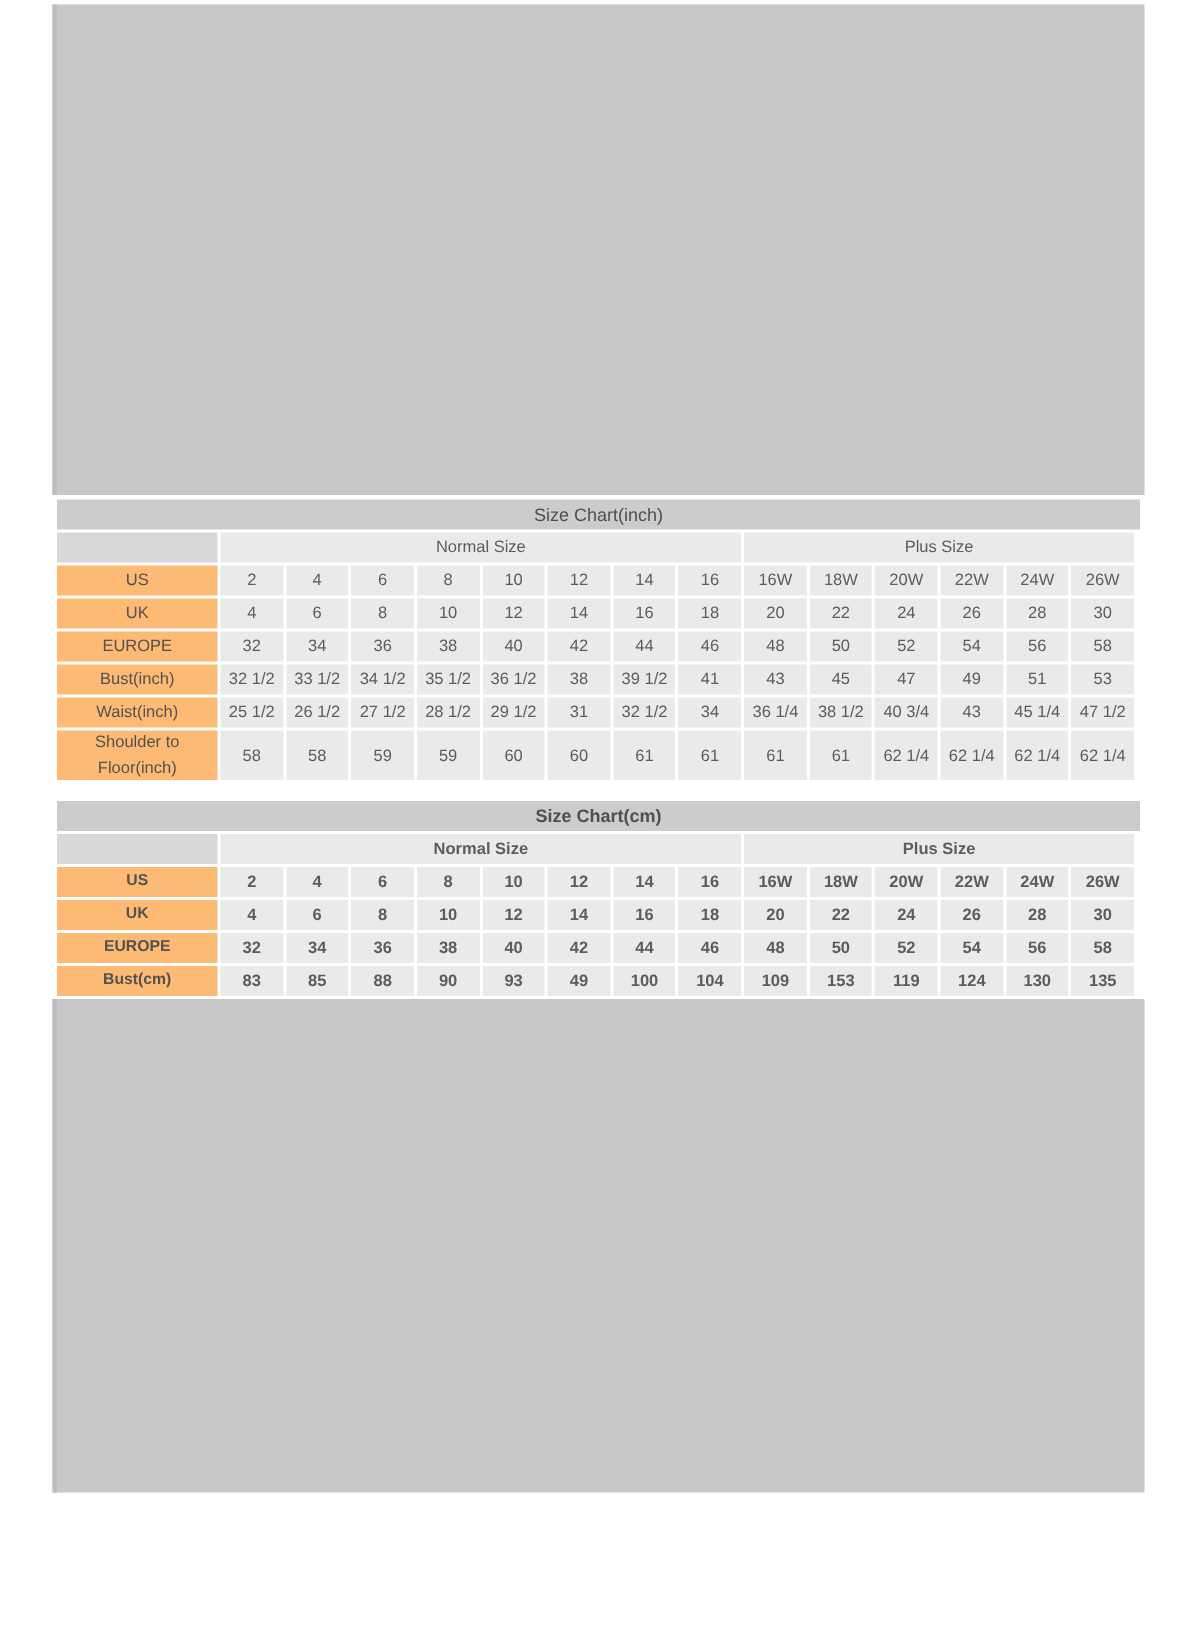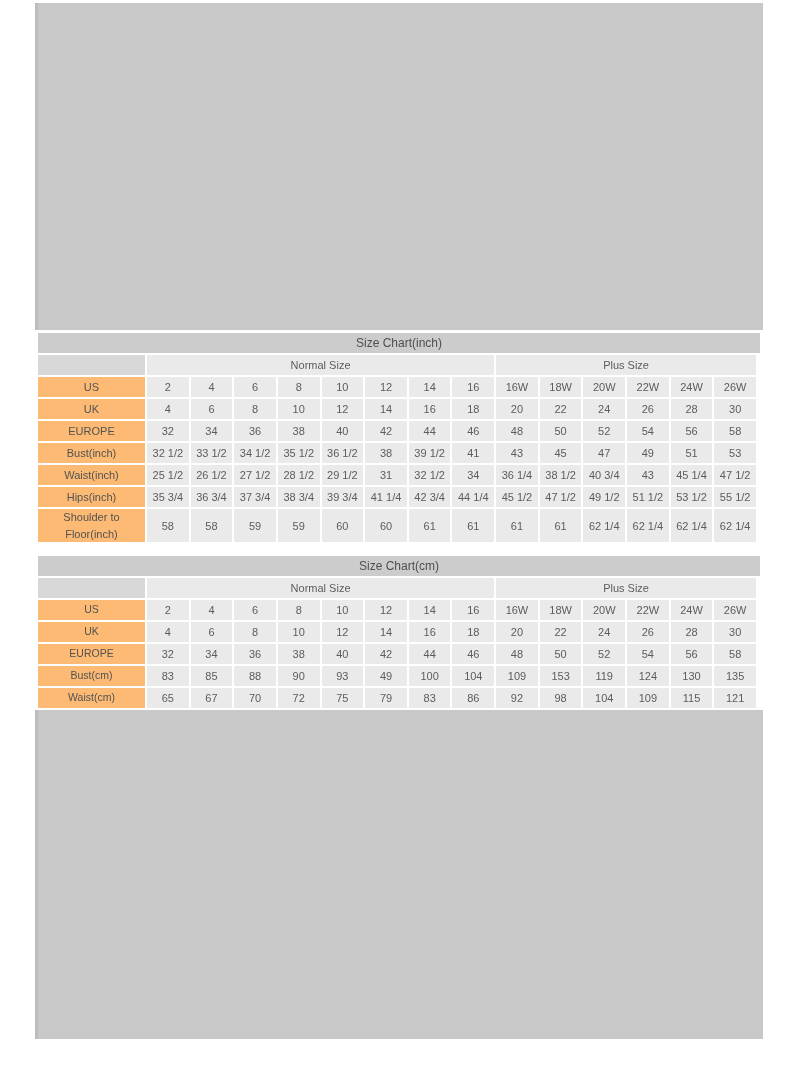--- a/index.html
+++ b/index.html
@@ -21,21 +21,21 @@
     box-sizing: border-box;
   }
   .placeholder-top { height: 327px; }
   .placeholder-bottom { height: 329px; }
   .chart-panel {
     background: #ffffff;
     padding: 0 3px;
     box-sizing: border-box;
   }
   .size-table-section { padding-top: 3px; }
-  .size-table-section.second { margin-top: 9px; }
+  .size-table-section.second { margin-top: 9px; font-weight: bold; }
   .title-bar {
     height: 20px;
     line-height: 20px;
     background: #cccccc;
     text-align: center;
     font-size: 12px;
     color: #4f4f4f;
   }
   table.size-table {
     width: 100%;
@@ -177,37 +177,20 @@
               <td class="cell">32 1/2</td>
               <td class="cell">34</td>
               <td class="cell">36 1/4</td>
               <td class="cell">38 1/2</td>
               <td class="cell">40 3/4</td>
               <td class="cell">43</td>
               <td class="cell">45 1/4</td>
               <td class="cell">47 1/2</td>
             </tr>
             <tr>
-              <td class="label">Hips(inch)</td>
-              <td class="cell">35 3/4</td>
-              <td class="cell">36 3/4</td>
-              <td class="cell">37 3/4</td>
-              <td class="cell">38 3/4</td>
-              <td class="cell">39 3/4</td>
-              <td class="cell">41 1/4</td>
-              <td class="cell">42 3/4</td>
-              <td class="cell">44 1/4</td>
-              <td class="cell">45 1/2</td>
-              <td class="cell">47 1/2</td>
-              <td class="cell">49 1/2</td>
-              <td class="cell">51 1/2</td>
-              <td class="cell">53 1/2</td>
-              <td class="cell">55 1/2</td>
-            </tr>
-            <tr>
               <td class="label">Shoulder to Floor(inch)</td>
               <td class="cell">58</td>
               <td class="cell">58</td>
               <td class="cell">59</td>
               <td class="cell">59</td>
               <td class="cell">60</td>
               <td class="cell">60</td>
               <td class="cell">61</td>
               <td class="cell">61</td>
               <td class="cell">61</td>
@@ -308,37 +291,20 @@
               <td class="cell">49</td>
               <td class="cell">100</td>
               <td class="cell">104</td>
               <td class="cell">109</td>
               <td class="cell">153</td>
               <td class="cell">119</td>
               <td class="cell">124</td>
               <td class="cell">130</td>
               <td class="cell">135</td>
             </tr>
-            <tr>
-              <td class="label">Waist(cm)</td>
-              <td class="cell">65</td>
-              <td class="cell">67</td>
-              <td class="cell">70</td>
-              <td class="cell">72</td>
-              <td class="cell">75</td>
-              <td class="cell">79</td>
-              <td class="cell">83</td>
-              <td class="cell">86</td>
-              <td class="cell">92</td>
-              <td class="cell">98</td>
-              <td class="cell">104</td>
-              <td class="cell">109</td>
-              <td class="cell">115</td>
-              <td class="cell">121</td>
-            </tr>
           </tbody>
       </table>
     </section>
 
   </div>
 
   <div class="placeholder-block placeholder-bottom"></div>
 
 </div>
 

